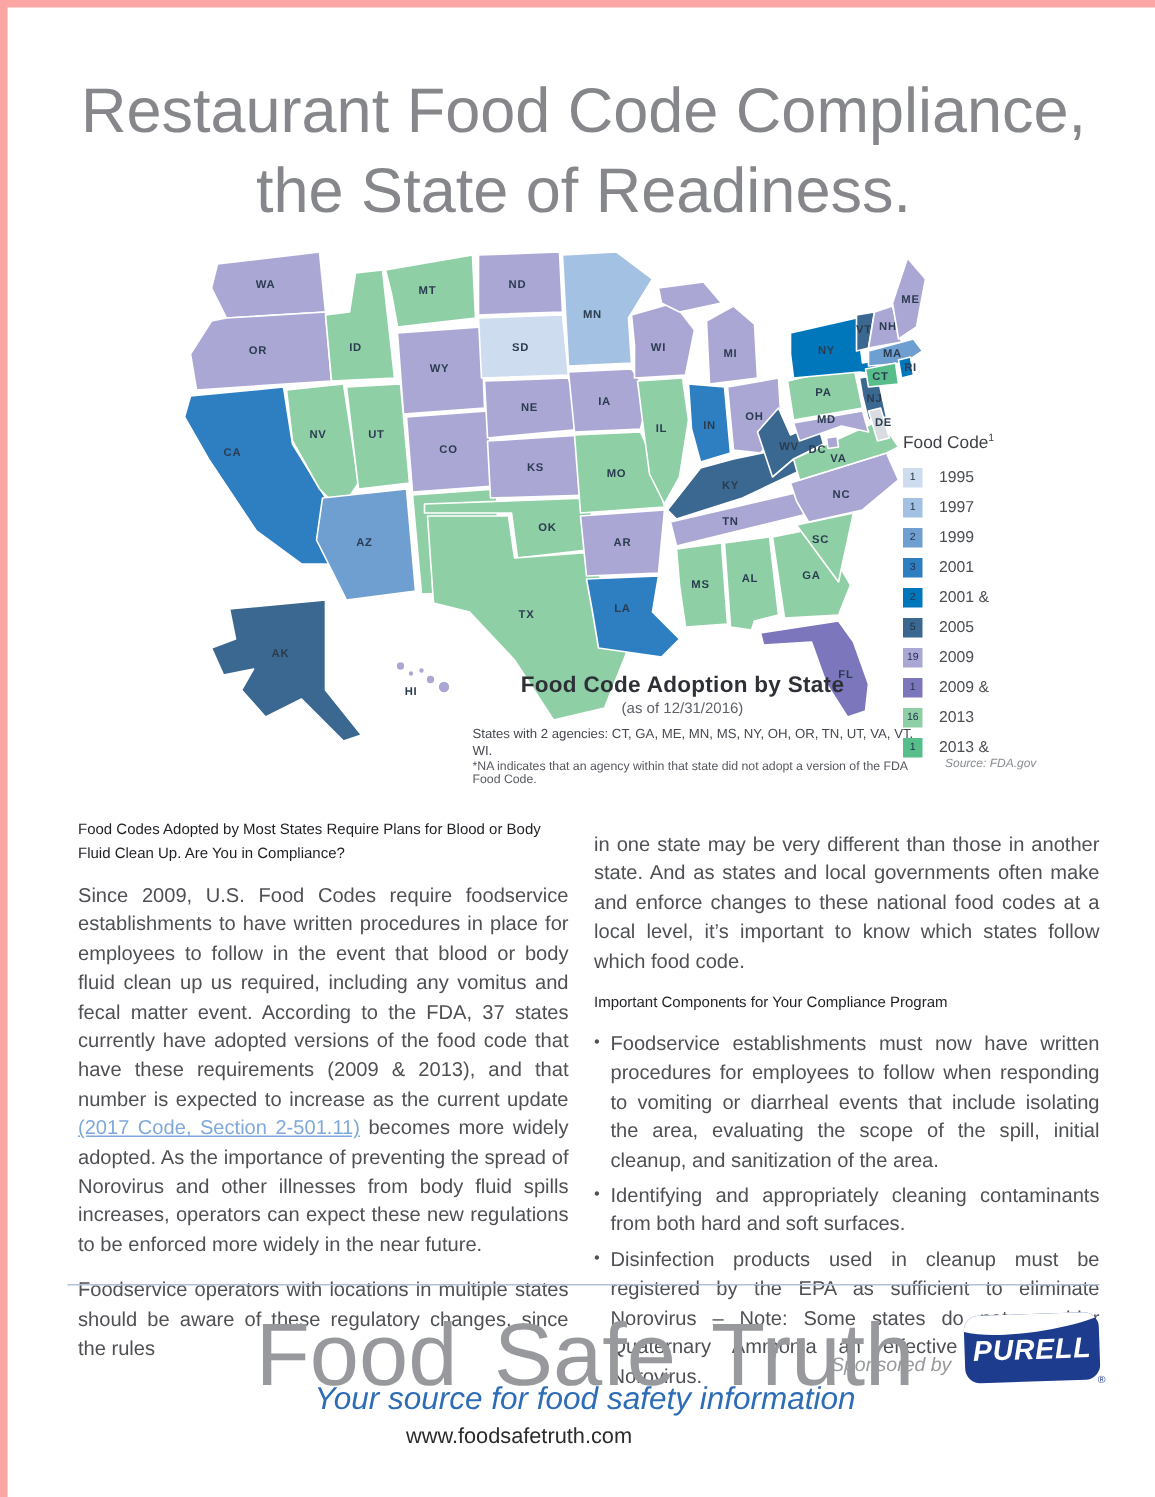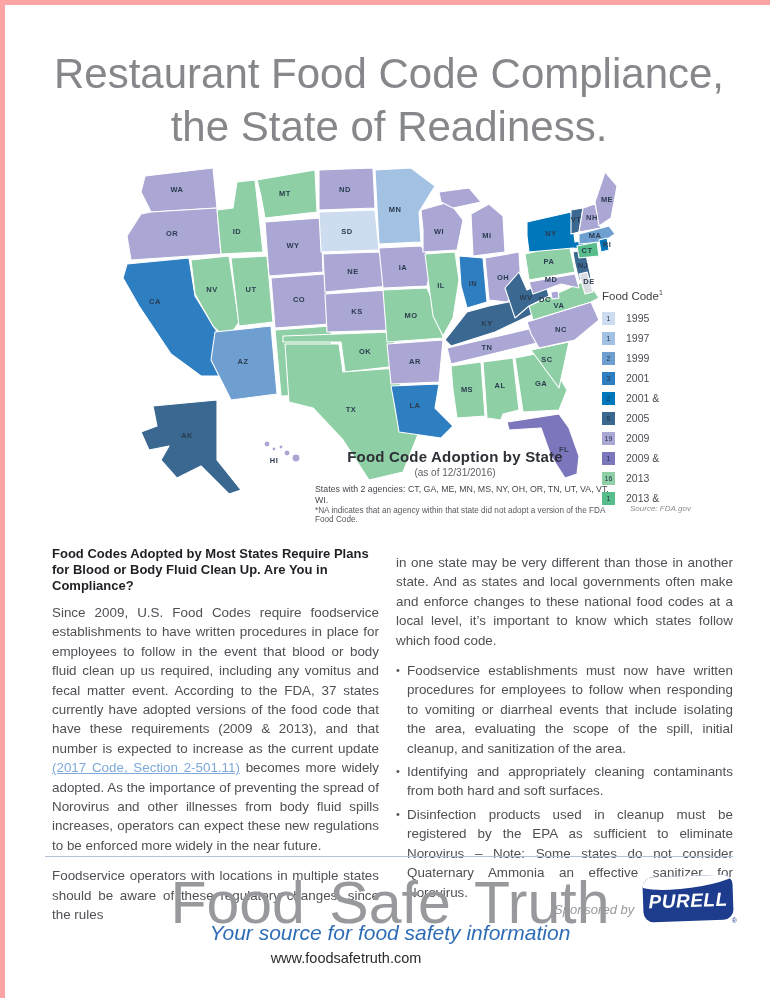--- a/index.html
+++ b/index.html
@@ -29,21 +29,21 @@
   .legend-title sup{font-size:7px;}
   .legend-row{display:flex;align-items:center;margin-bottom:7px;height:13px;}
   .legend-swatch{width:13px;height:13px;font-size:7px;color:#223349;display:flex;
                  align-items:center;justify-content:center;flex:0 0 13px;}
   .legend-label{font-size:10.5px;color:#4a4d52;margin-left:11px;white-space:nowrap;}
 
   
   .col{position:absolute;font-size:13.4px;line-height:19.4px;color:#4e5054;}
   .col-left{left:47px;top:541px;width:327px;}
   .col-right{left:391px;top:548px;width:337px;}
-  .col h2{font-size:13px;line-height:16px;color:#1f2024;margin:0 0 9px 0;font-weight:bold;}
+  .col h2{font-size:10px;line-height:16px;color:#1f2024;margin:0 0 9px 0;font-weight:normal;}
   .col p{margin:0 0 11px 0;text-align:justify;}
   .inline-link{color:#7fa9da;text-decoration:underline;}
   .bullets{list-style:none;margin:4px 0 0 0;padding:0;}
   .bullets li{position:relative;padding-left:11px;margin-bottom:4px;text-align:justify;}
   .bullets li::before{content:"\2022";position:absolute;left:0;top:0;color:#4e5054;font-size:11px;}
 
   
   .footer-rule{position:absolute;left:40px;right:40px;top:851px;height:1px;background:#b2c2d6;}
   .brand{position:absolute;left:0;top:864px;width:770px;text-align:center;
          font-size:59px;color:#97999c;font-weight:300;letter-spacing:0px;word-spacing:8px;}
@@ -339,20 +339,21 @@
   </div>
 
   <div class="col col-left">
     <h2>Food Codes Adopted by Most States Require Plans for Blood or Body Fluid Clean Up. Are You in Compliance?</h2>
     <p><span>Since 2009, U.S. Food Codes require foodservice establishments to have written procedures in place for employees to follow in the event that blood or body fluid clean up us required, including any vomitus and fecal matter event. According to the FDA, 37 states currently have adopted versions of the food code that have these requirements (2009 &amp; 2013), and that number is expected to increase as the current update </span><a class="inline-link" href="#">(2017 Code, Section 2-501.11)</a><span> becomes more widely adopted. As the importance of preventing the spread of Norovirus and other illnesses from body fluid spills increases, operators can expect these new regulations to be enforced more widely in the near future.</span></p>
     <p>Foodservice operators with locations in multiple states should be aware of these regulatory changes, since the rules</p>
   </div>
 
   <div class="col col-right">
     <p>in one state may be very different than those in another state. And as states and local governments often make and enforce changes to these national food codes at a local level, it’s important to know which states follow which food code.</p>
+    <h2>Important Components for Your Compliance Program</h2>
     <ul class="bullets">
         <li>Foodservice establishments must now have written procedures for employees to follow when responding to vomiting or diarrheal events that include isolating the area, evaluating the scope of the spill, initial cleanup, and sanitization of the area.</li>
         <li>Identifying and appropriately cleaning contaminants from both hard and soft surfaces.</li>
         <li>Disinfection products used in cleanup must be registered by the EPA as sufficient to eliminate Norovirus – Note: Some states do not consider Quaternary Ammonia an effective sanitizer for Norovirus.</li>
       </ul>
   </div>
 
   <div class="footer-rule"></div>
   <div class="brand">Food Safe Truth</div>
   <div class="sponsored">Sponsored by</div>

